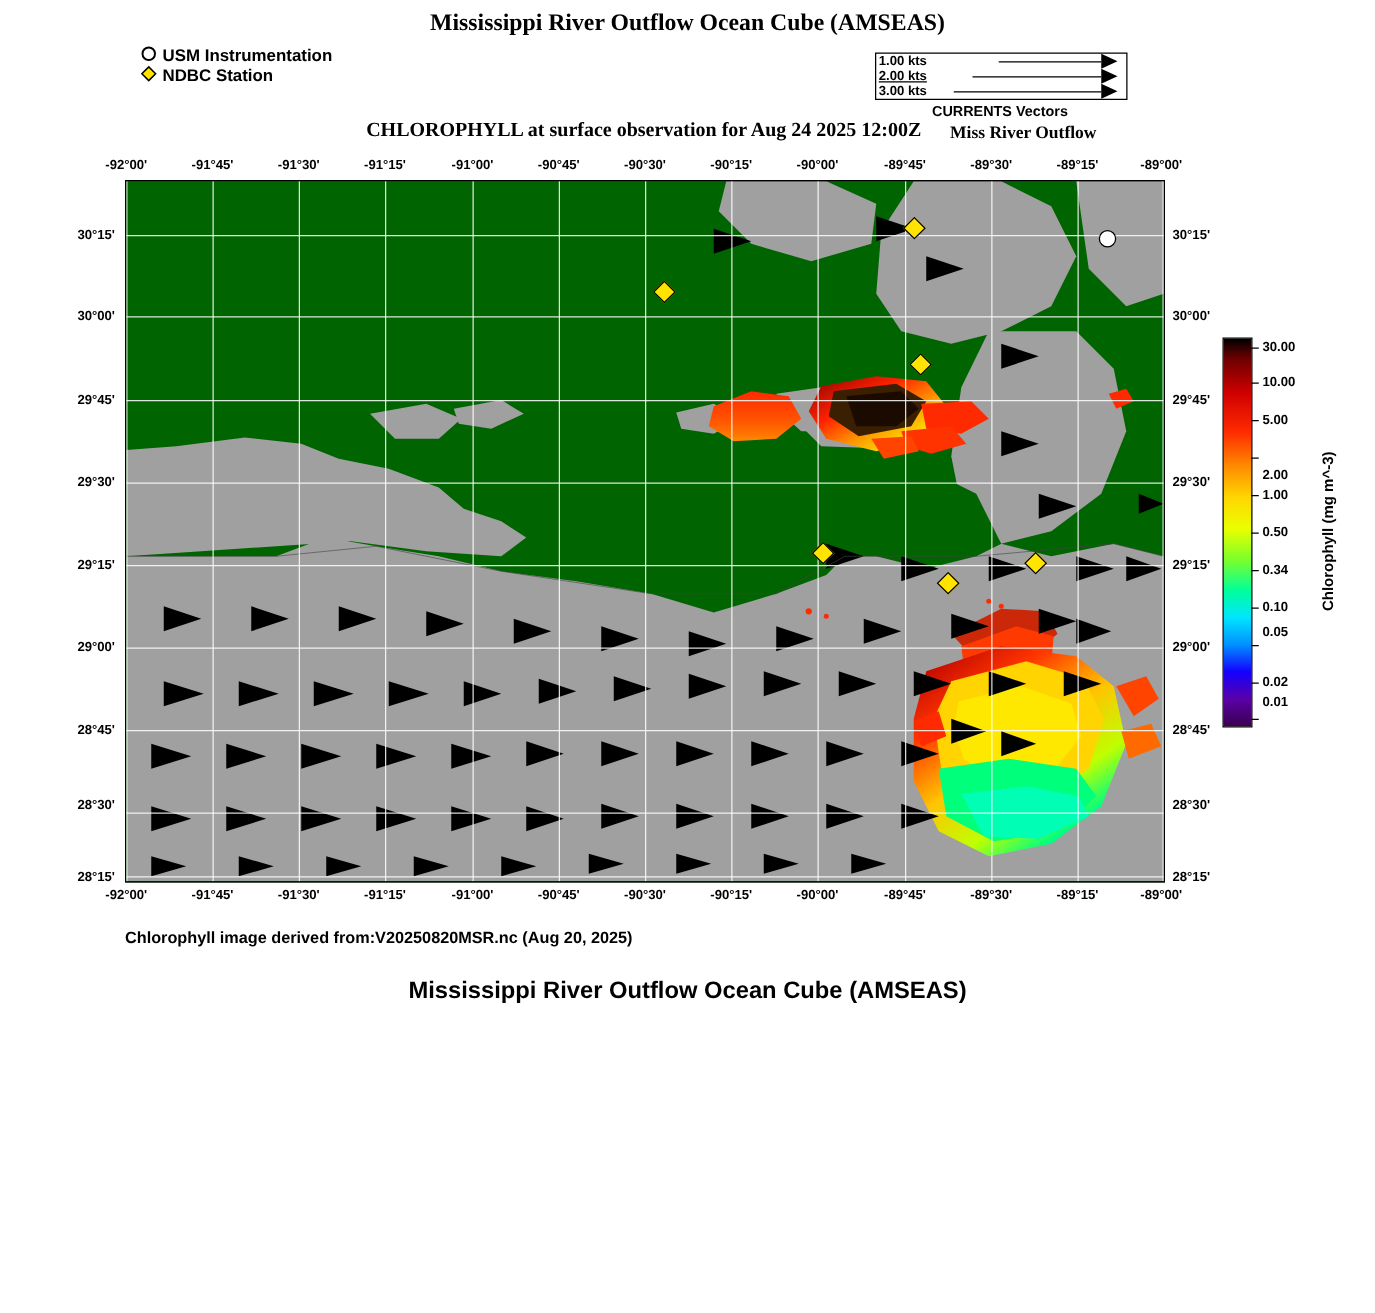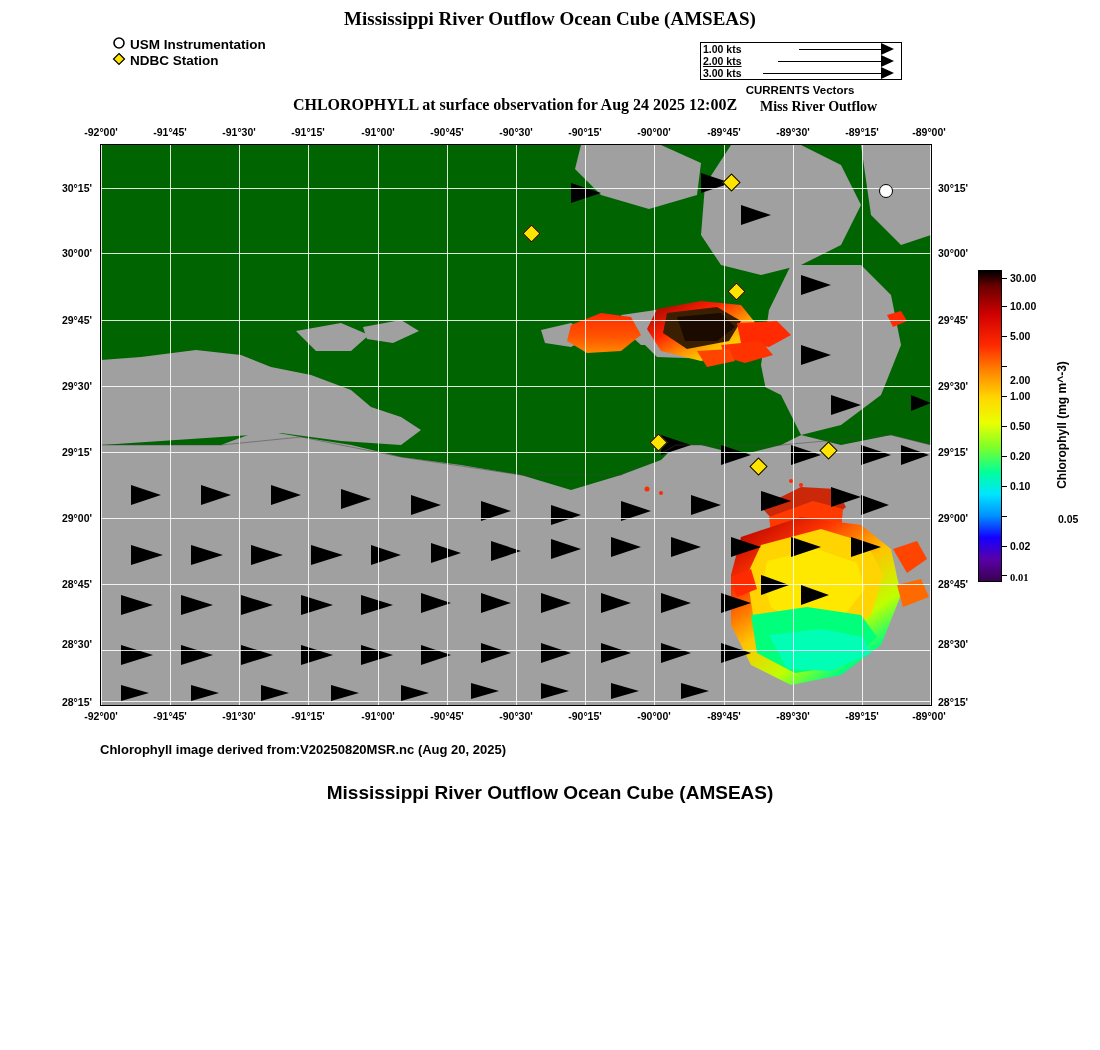--- a/index.html
+++ b/index.html
@@ -502,27 +502,27 @@
   <div class="cb-lab" style="top:36px;">10.00</div>
   <div class="cb-tick" style="top:66px;"></div>
   <div class="cb-lab" style="top:66px;">5.00</div>
   <div class="cb-tick" style="top:96px;"></div>
   <div class="cb-lab" style="top:96px;margin-top:14px;">2.00</div>
   <div class="cb-tick" style="top:126px;"></div>
   <div class="cb-lab" style="top:126px;">1.00</div>
   <div class="cb-tick" style="top:156px;"></div>
   <div class="cb-lab" style="top:156px;">0.50</div>
   <div class="cb-tick" style="top:186px;"></div>
-  <div class="cb-lab" style="top:186px;">0.20</div>
+  <div class="cb-lab" style="top:186px;">0.34</div>
   <div class="cb-tick" style="top:216px;"></div>
   <div class="cb-lab" style="top:216px;">0.10</div>
   <div class="cb-tick" style="top:246px;"></div>
-  <div class="cb-lab" style="top:249px;margin-left:48px;">0.05</div>
+  <div class="cb-lab" style="top:236px;">0.05</div>
   <div class="cb-tick" style="top:276px;"></div>
   <div class="cb-lab" style="top:276px;">0.02</div>
   <div class="cb-tick" style="top:305px;"></div>
-  <div class="cb-lab" style="top:307px;font-family:Liberation Serif, serif;">0.01</div>
+  <div class="cb-lab" style="top:292px;">0.01</div>
 
   <div id="cb-axis-title">Chlorophyll (mg m^-3)</div>
 </div>
 
 <div class="abs" id="derived-note">Chlorophyll image derived from:V20250820MSR.nc (Aug 20, 2025)</div>
 <div class="abs" id="bottom-title">Mississippi River Outflow Ocean Cube (AMSEAS)</div>
 
 </body></html>

